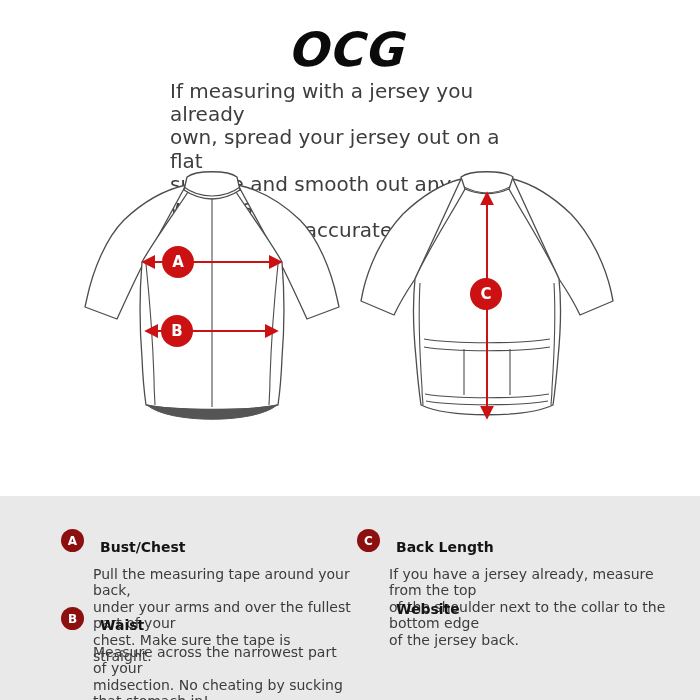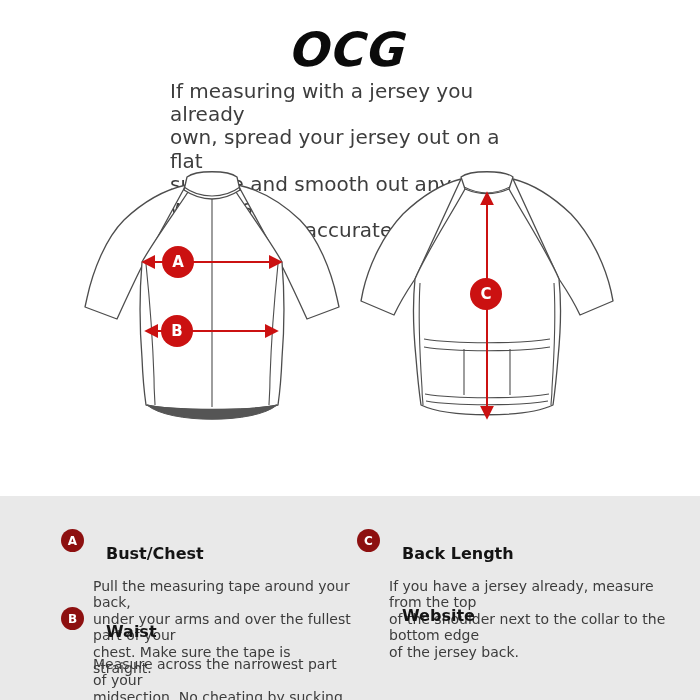--- a/index.html
+++ b/index.html
@@ -26,21 +26,21 @@
     position:absolute;left:0;top:496px;width:700px;height:204px;background:#e9e9e9;
   }
   .legend-item{position:absolute;display:flex;align-items:flex-start;gap:9px;}
   .legend-badge{
     flex:0 0 auto;width:23px;height:23px;border-radius:50%;background:#8d1010;
     color:#ffffff;font-weight:bold;font-size:12px;display:flex;align-items:center;
     justify-content:center;line-height:1;margin-top:0px;
   }
   .legend-badge:empty{visibility:hidden;}
   .legend-title{
-    font-size:16px;font-weight:bold;color:#141414;line-height:23px;margin:13px;
+    font-size:14px;font-weight:bold;color:#141414;line-height:23px;margin:7px;
   }
   .legend-body{
     font-size:14px;color:#3c3c3c;line-height:1.17;white-space:pre-line;margin-top:2px;
   }
   .pos-a{left:61px;top:33px;width:290px;}
   .pos-b{left:61px;top:111px;width:290px;}
   .pos-c{left:357px;top:33px;width:320px;}
   .pos-w{left:357px;top:95px;width:320px;}
   svg .outline{fill:#ffffff;stroke:#4d4d4d;stroke-width:1.3;stroke-linejoin:round;}
   svg .seam{fill:none;stroke:#4d4d4d;stroke-width:1.1;}

